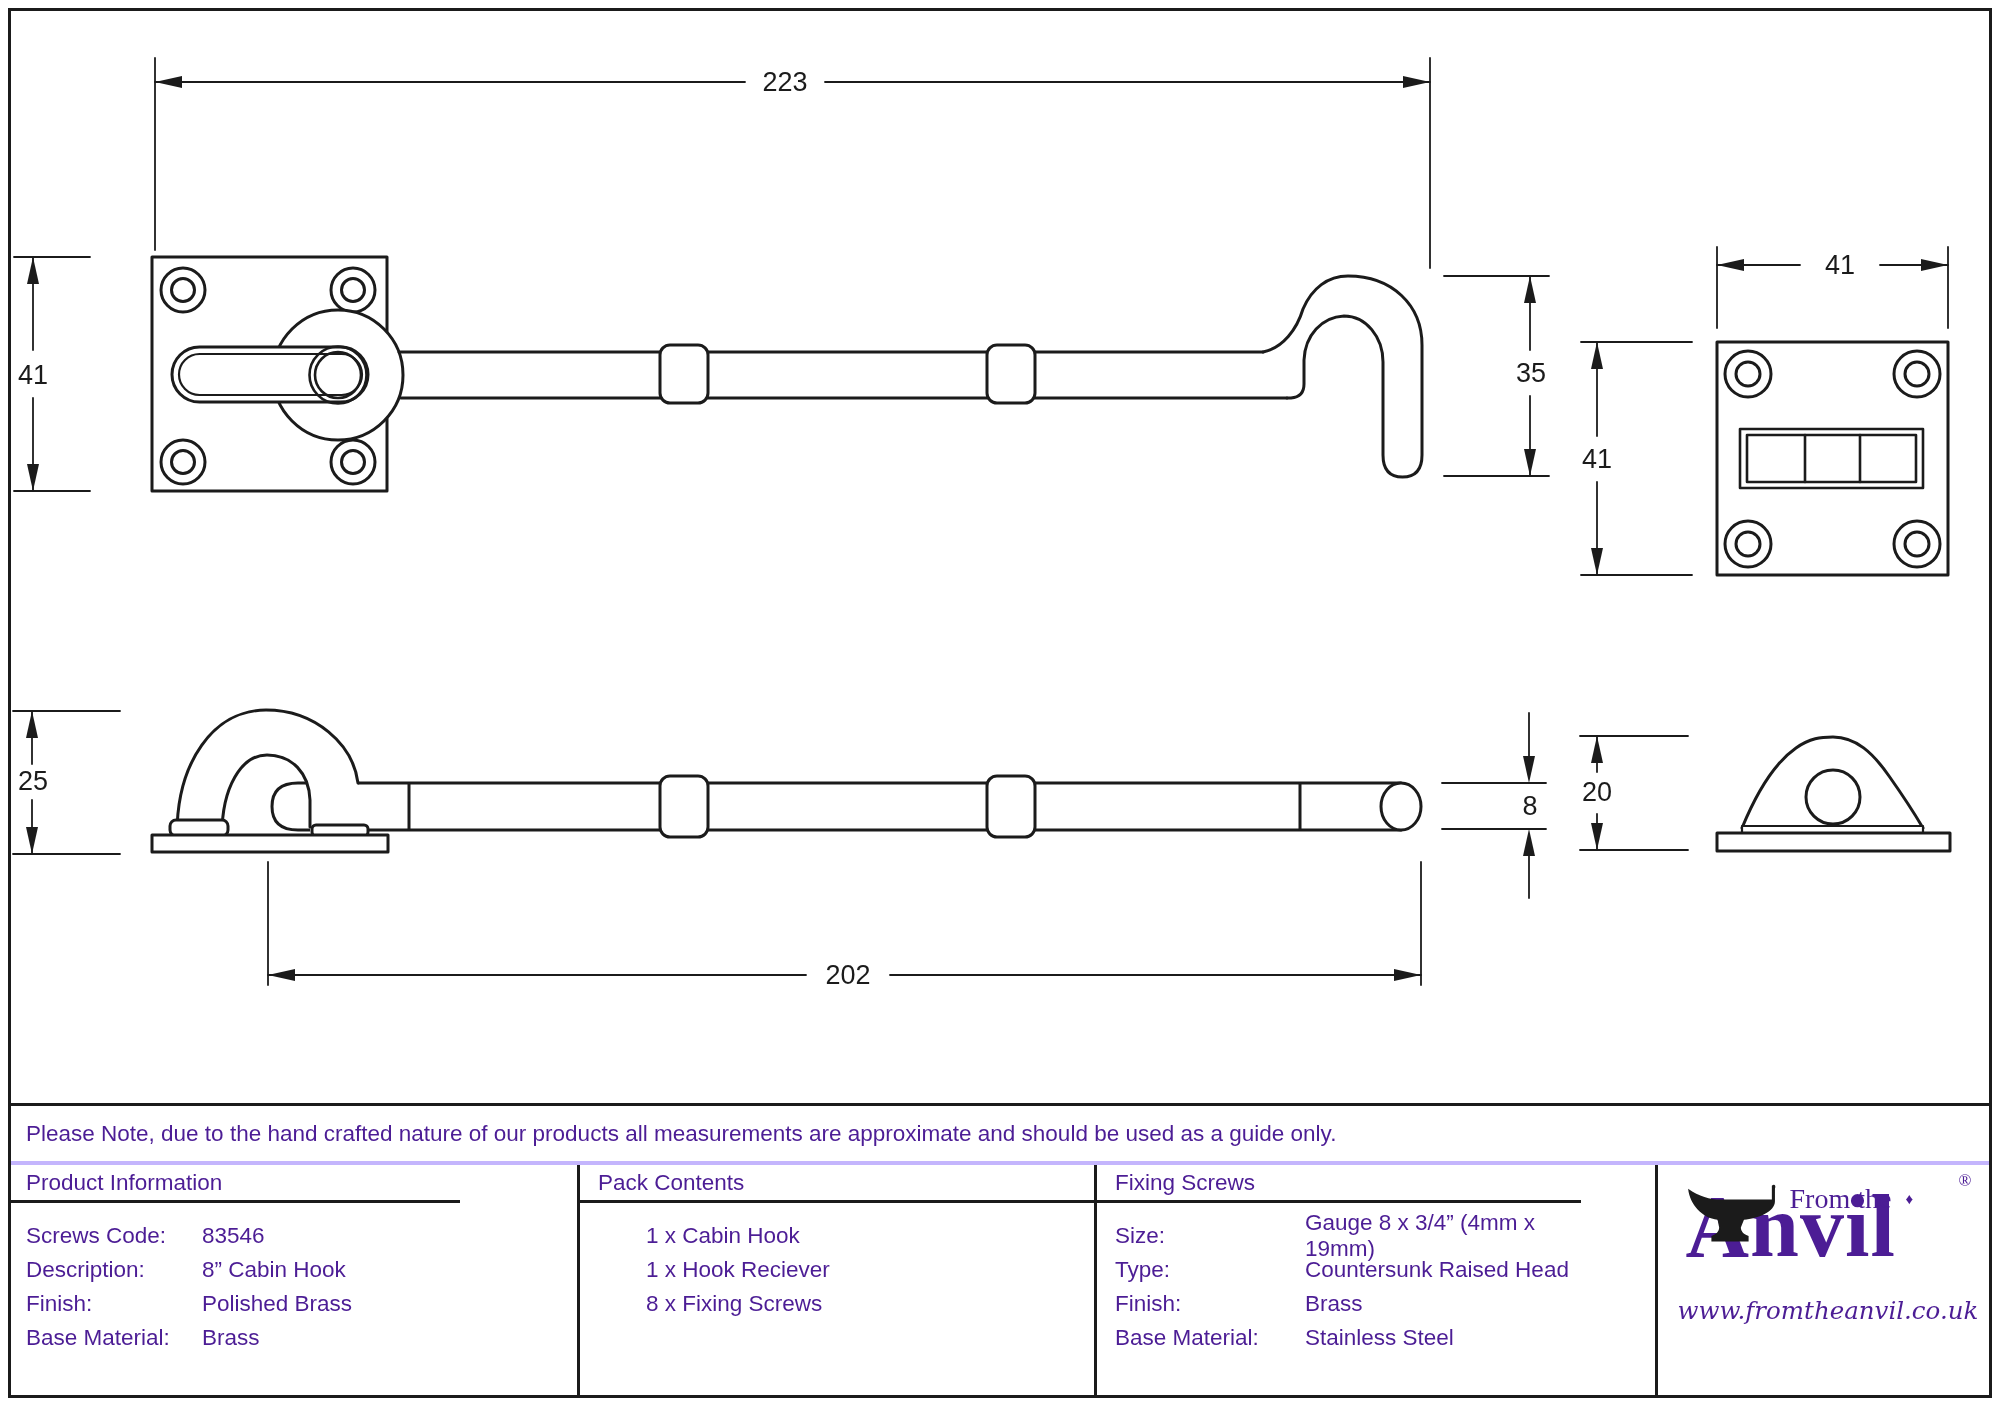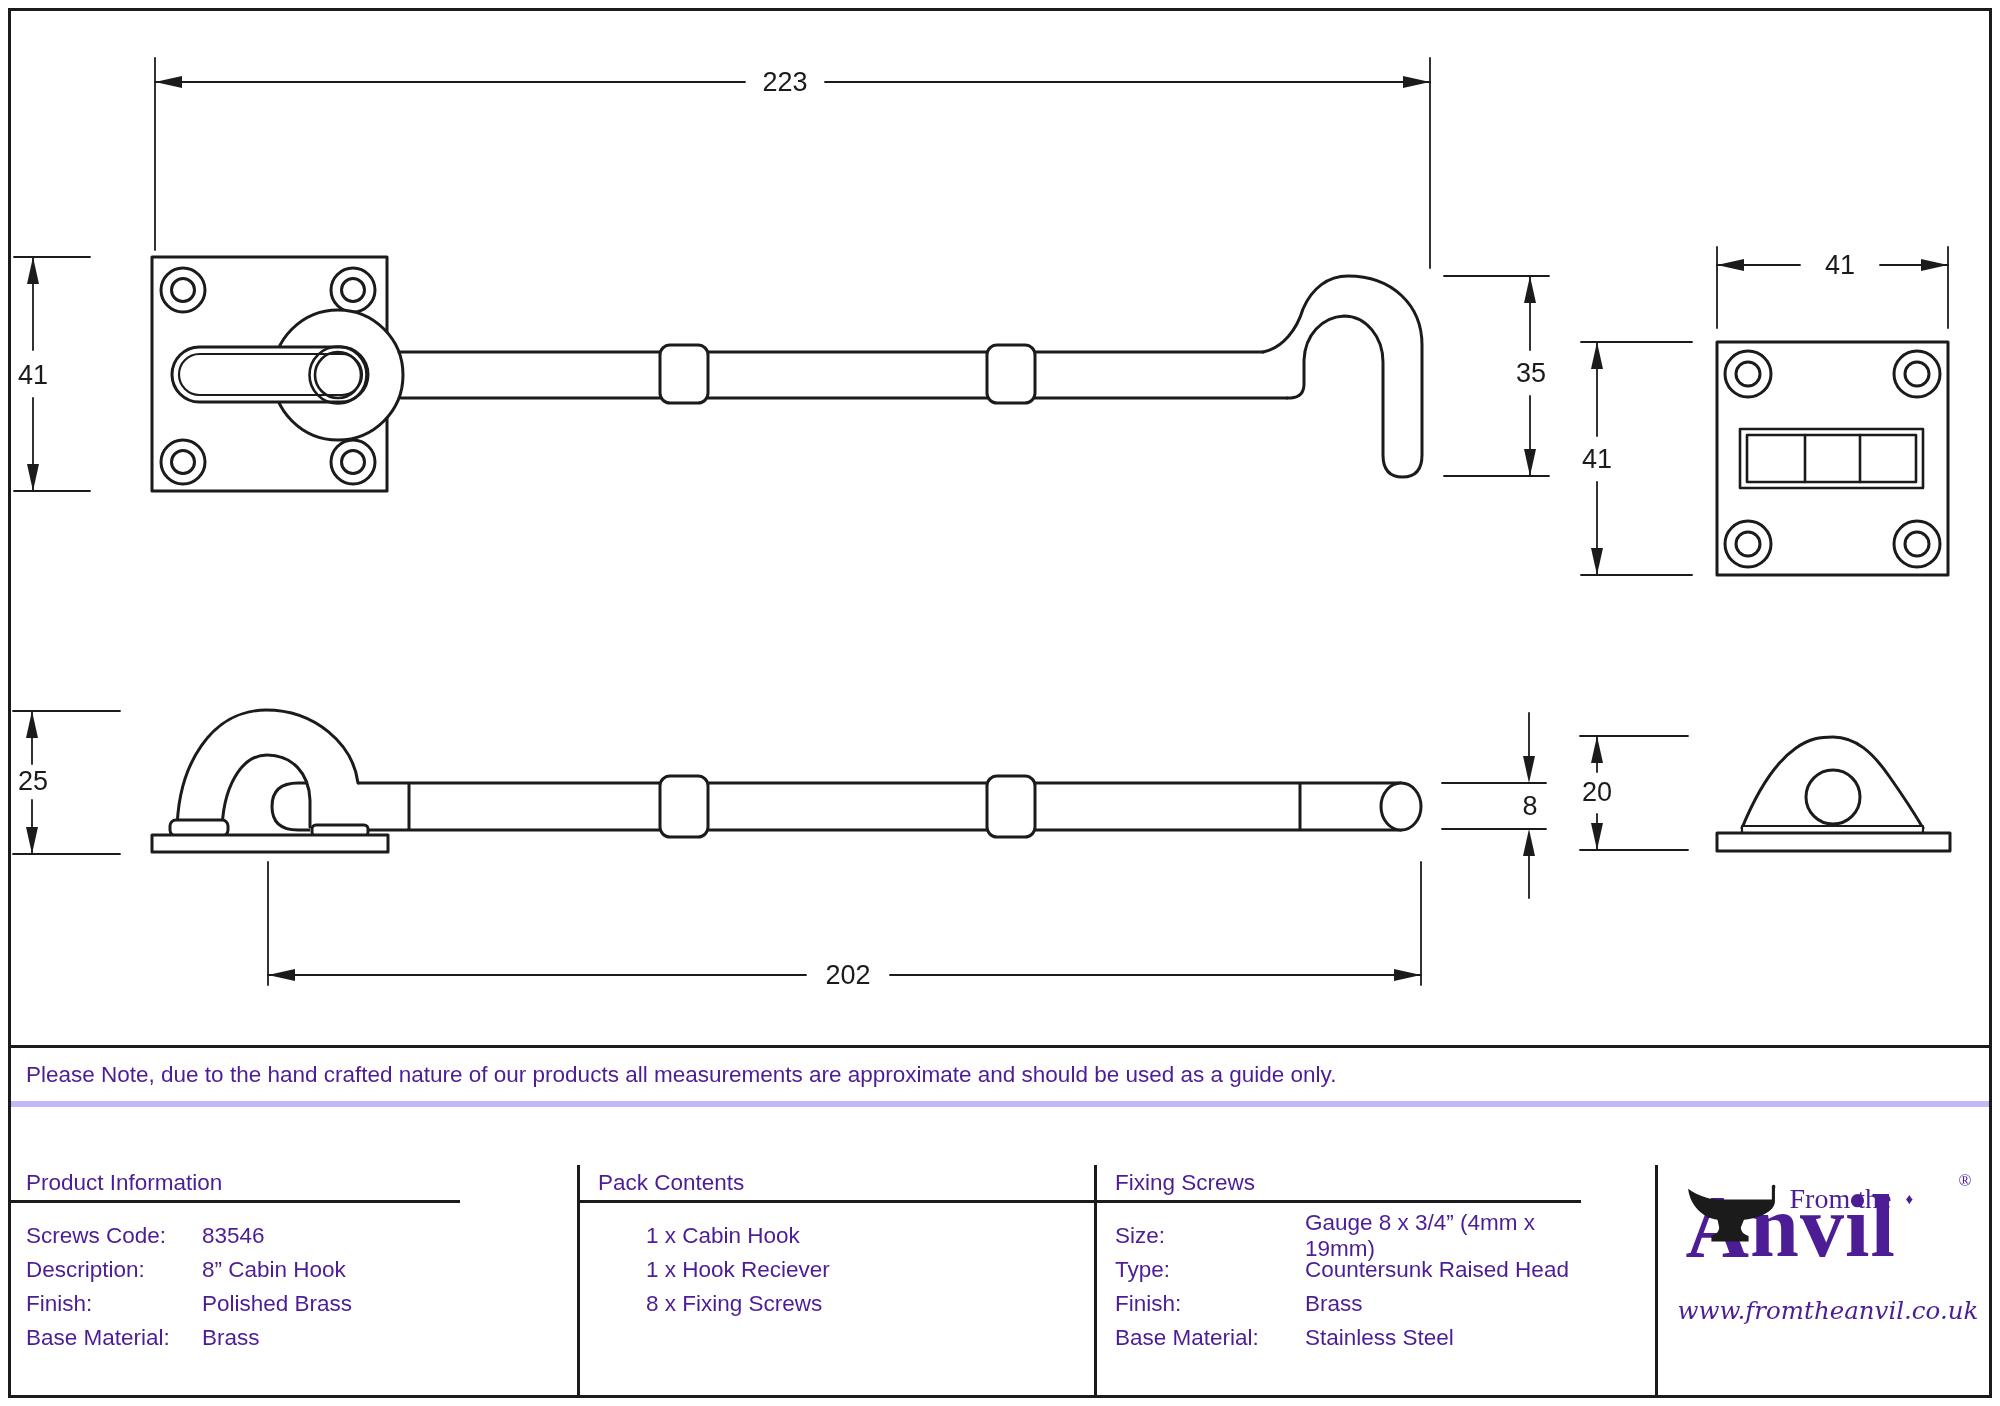--- a/index.html
+++ b/index.html
@@ -2,22 +2,22 @@
 <html><head>
 <meta charset="utf-8">
 <style>
   html,body{margin:0;padding:0;background:#e8e8e8;}
   .page{position:relative;width:2000px;height:1406px;background:#ffffff;
         font-family:"Liberation Sans",sans-serif;color:#4c1d95;overflow:hidden;}
   .page-border{position:absolute;left:8px;top:8px;width:1984px;height:1390px;
         border:3px solid #1b1b1b;box-sizing:border-box;pointer-events:none;}
   svg.drawing{position:absolute;left:0;top:0;}
   svg.drawing text{font-family:"Liberation Sans",sans-serif;font-size:27px;fill:#1b1b1b;}
-  .note-row{position:absolute;left:8px;top:1045px;width:1984px;height:62px;box-sizing:border-box;
-        border-top:3px solid #1b1b1b;border-bottom:6px solid #c4b5fd;
+  .note-row{position:absolute;left:8px;top:1103px;width:1984px;height:62px;box-sizing:border-box;
+        border-top:3px solid #1b1b1b;border-bottom:4px solid #c4b5fd;
         display:flex;align-items:center;padding-left:18px;font-size:22.5px;}
   .tbl-cell{position:absolute;top:1165px;height:230px;box-sizing:border-box;}
   .tbl-cell.c2,.tbl-cell.c3,.tbl-cell.c4{border-left:3px solid #1b1b1b;}
   .cell-header{height:38px;border-bottom:3px solid #1b1b1b;display:flex;align-items:center;
         padding-left:18px;font-size:22.5px;box-sizing:border-box;}
   .cell-body{padding:16px 0 0 18px;font-size:22.5px;}
   .kv{display:flex;height:34px;align-items:center;}
   .kv .k{width:176px;flex:none;}
   .c3 .kv .k{width:190px;}
   .li{height:34px;display:flex;align-items:center;margin-left:48px;}

